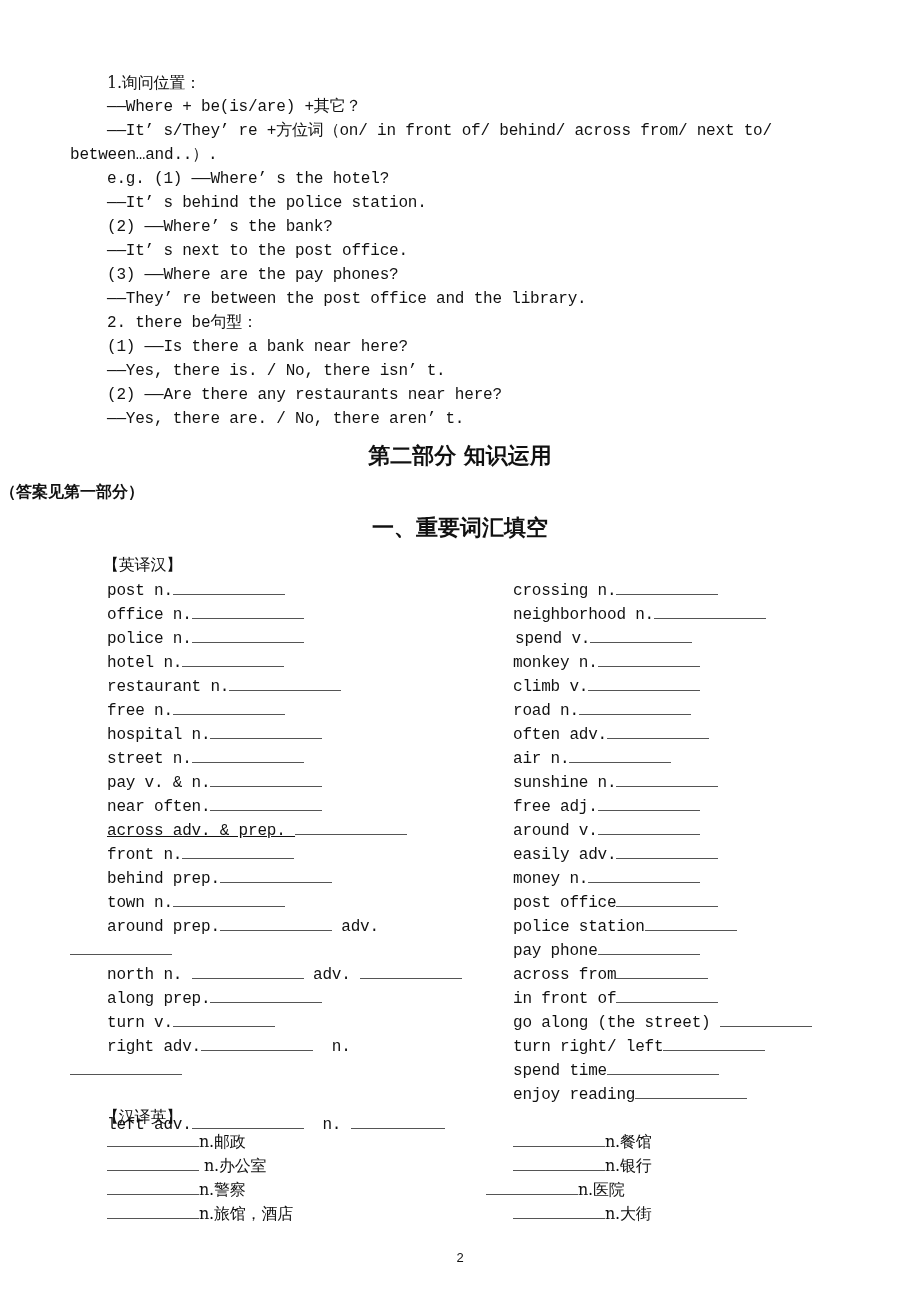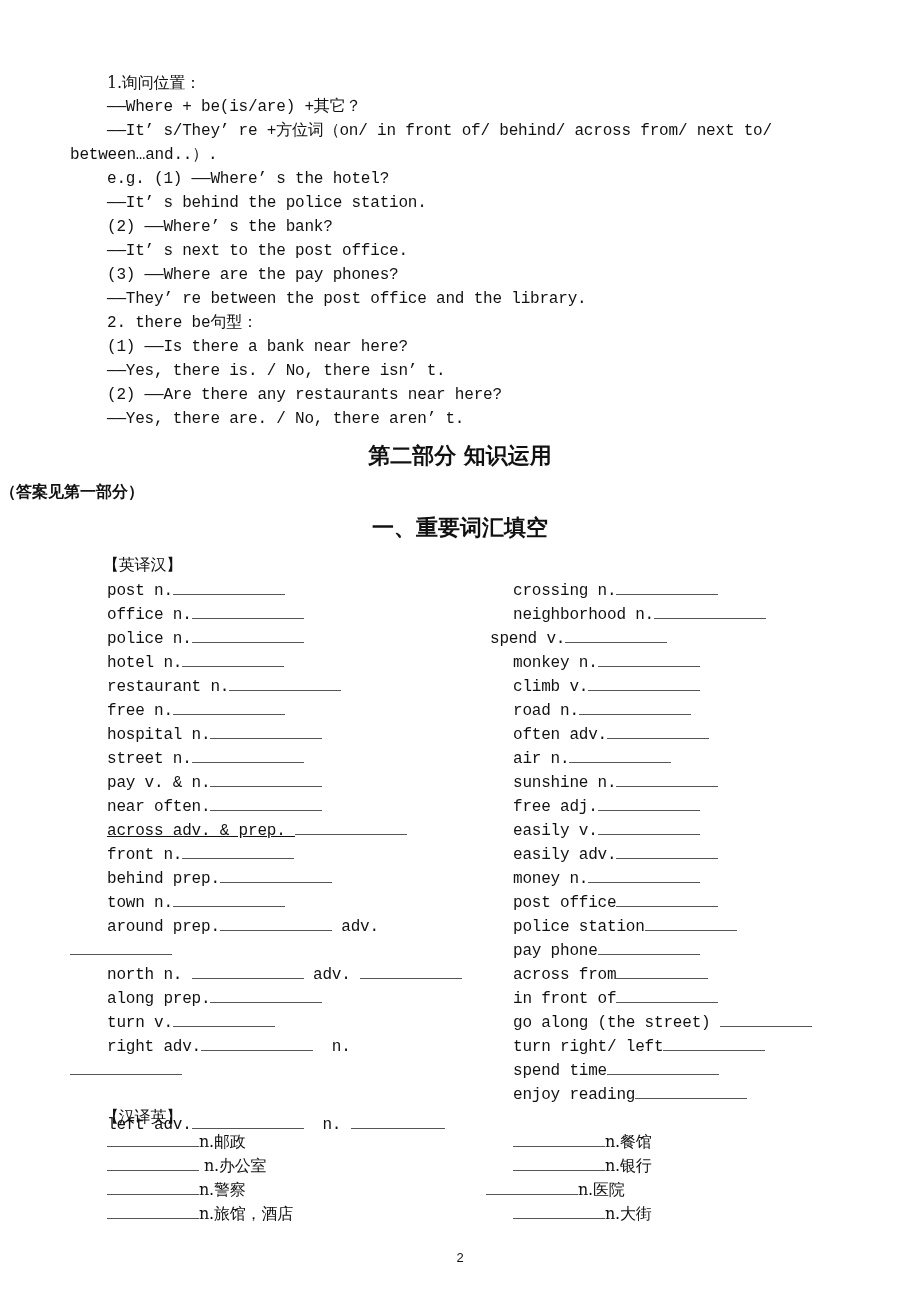--- a/index.html
+++ b/index.html
@@ -60,29 +60,29 @@
   <div class="line" style="left:107px;top:987px;"><span>along prep.</span><span class="blank" style="width:112px;"></span></div>
   <div class="line" style="left:107px;top:1011px;"><span>turn v.</span><span class="blank" style="width:102px;"></span></div>
   <div class="line" style="left:107px;top:1035px;"><span>right adv.</span><span class="blank" style="width:112px;"></span><span>  </span><span>n.</span></div>
   <div class="line" style="left:70px;top:1059px;"><span class="blank" style="width:112px;"></span></div>
   <div class="line" style="left:107px;top:1083px;margin-top:30px;"><span>left adv.</span><span class="blank" style="width:112px;"></span><span>  </span><span>n. </span><span class="blank" style="width:94px;"></span></div>
 </div>
 
 <div>
   <div class="line" style="left:513px;top:579px;"><span>crossing n.</span><span class="blank" style="width:102px;"></span></div>
   <div class="line" style="left:513px;top:603px;"><span>neighborhood n.</span><span class="blank" style="width:112px;"></span></div>
-  <div class="line" style="left:490px;top:627px;"><span>spend v.</span><span class="blank" style="width:102px;"></span></div>
+  <div class="line" style="left:515px;top:627px;"><span>spend v.</span><span class="blank" style="width:102px;"></span></div>
   <div class="line" style="left:513px;top:651px;"><span>monkey n.</span><span class="blank" style="width:102px;"></span></div>
   <div class="line" style="left:513px;top:675px;"><span>climb v.</span><span class="blank" style="width:112px;"></span></div>
   <div class="line" style="left:513px;top:699px;"><span>road n.</span><span class="blank" style="width:112px;"></span></div>
   <div class="line" style="left:513px;top:723px;"><span>often adv.</span><span class="blank" style="width:102px;"></span></div>
   <div class="line" style="left:513px;top:747px;"><span>air n.</span><span class="blank" style="width:102px;"></span></div>
   <div class="line" style="left:513px;top:771px;"><span>sunshine n.</span><span class="blank" style="width:102px;"></span></div>
   <div class="line" style="left:513px;top:795px;"><span>free adj.</span><span class="blank" style="width:102px;"></span></div>
-  <div class="line" style="left:513px;top:819px;"><span>easily v.</span><span class="blank" style="width:102px;"></span></div>
+  <div class="line" style="left:513px;top:819px;"><span>around v.</span><span class="blank" style="width:102px;"></span></div>
   <div class="line" style="left:513px;top:843px;"><span>easily adv.</span><span class="blank" style="width:102px;"></span></div>
   <div class="line" style="left:513px;top:867px;"><span>money n.</span><span class="blank" style="width:112px;"></span></div>
   <div class="line" style="left:513px;top:891px;"><span>post office</span><span class="blank" style="width:102px;"></span></div>
   <div class="line" style="left:513px;top:915px;"><span>police station</span><span class="blank" style="width:92px;"></span></div>
   <div class="line" style="left:513px;top:939px;"><span>pay phone</span><span class="blank" style="width:102px;"></span></div>
   <div class="line" style="left:513px;top:963px;"><span>across from</span><span class="blank" style="width:92px;"></span></div>
   <div class="line" style="left:513px;top:987px;"><span>in front of</span><span class="blank" style="width:102px;"></span></div>
   <div class="line" style="left:513px;top:1011px;"><span>go along (the street) </span><span class="blank" style="width:92px;"></span></div>
   <div class="line" style="left:513px;top:1035px;"><span>turn right/ left</span><span class="blank" style="width:102px;"></span></div>
   <div class="line" style="left:513px;top:1059px;"><span>spend time</span><span class="blank" style="width:112px;"></span></div>

